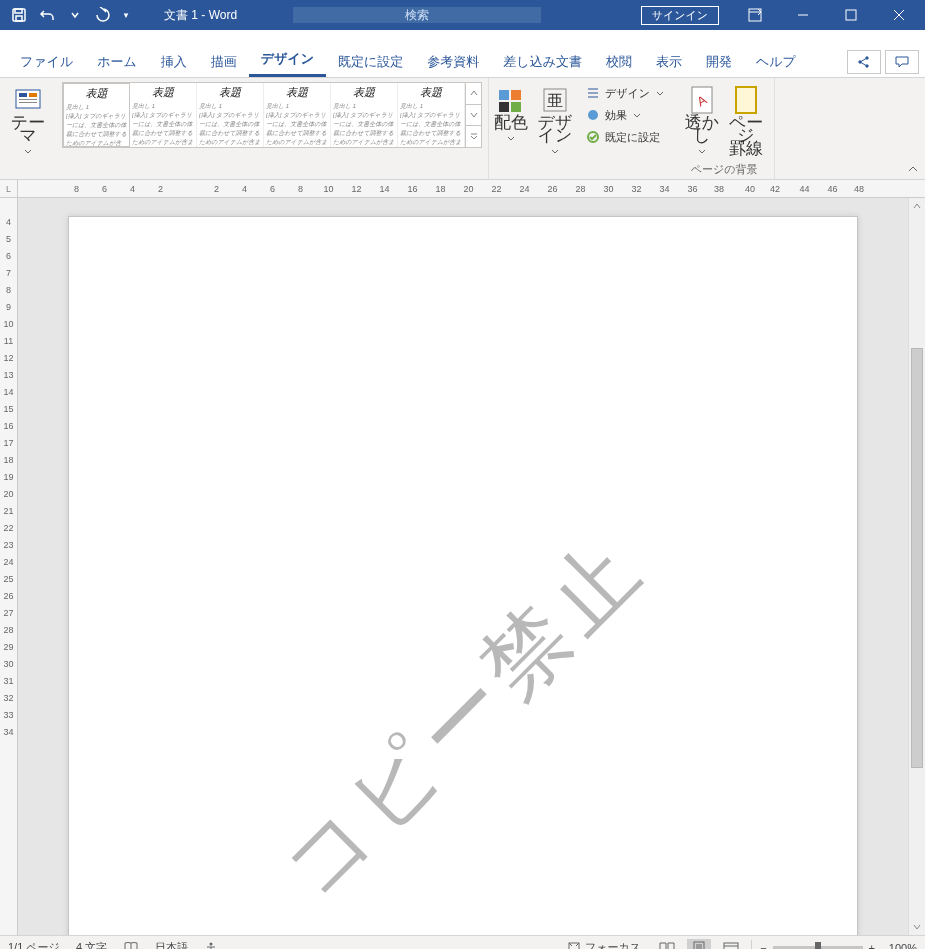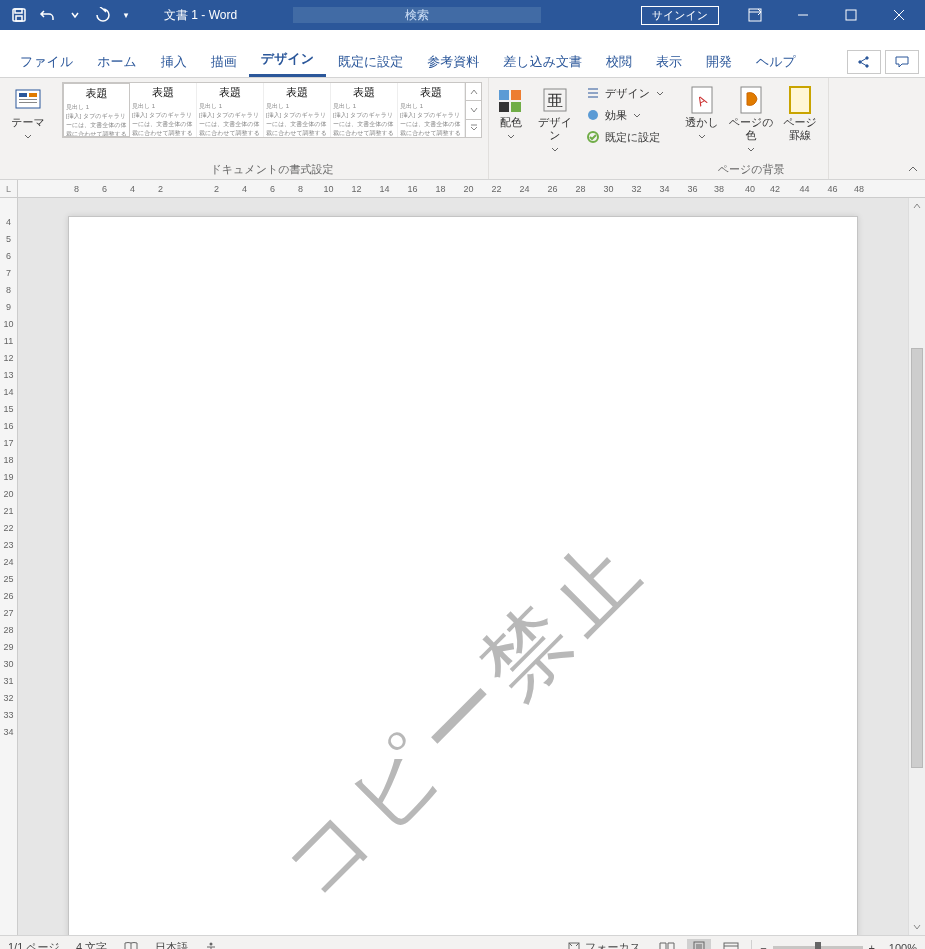--- a/index.html
+++ b/index.html
@@ -23,25 +23,25 @@
   .tab-right { margin-left:auto; display:flex; padding-right:6px; gap:4px; }
   .tab-right-btn { width:34px; height:24px; border:1px solid #c9c9c9; display:flex; align-items:center; justify-content:center; cursor:pointer; margin-bottom:3px; }
   .tab-right-btn svg { stroke:#2b579a; fill:none; }
 
   .ribbon { height:102px; background:#f3f2f1; display:flex; border-bottom:1px solid #d4d4d4; position:relative; }
   .rgroup { display:flex; flex-direction:column; border-right:1px solid #e1dfdd; padding:4px 6px 0; }
   .rgroup-body { flex:1; display:flex; align-items:flex-start; }
   .rgroup-label { text-align:center; font-size:11px; color:#666; height:18px; line-height:16px; }
   .big-btn { display:flex; flex-direction:column; align-items:center; width:44px; padding:2px; cursor:pointer; }
   .big-btn .ico { width:32px; height:32px; display:flex; align-items:center; justify-content:center; }
-  .big-btn .lbl { font-size:11px; text-align:center; line-height:13px; color:#333; }
+  .big-btn .lbl { font-size:17px; text-align:center; line-height:13px; color:#333; }
   .small-btn { display:flex; align-items:center; gap:4px; font-size:11px; padding:2px 4px; cursor:pointer; height:22px; }
   .small-btn .ci { width:16px; height:16px; display:flex; align-items:center; justify-content:center; }
 
-  .gallery { width:420px; height:56px; border:1px solid #c8c6c4; background:#fff; display:flex; }
+  .gallery { width:420px; height:66px; border:1px solid #c8c6c4; background:#fff; display:flex;font-style:italic; }
   .gal-items { flex:1; display:flex; overflow:hidden; }
   .gal-item { width:70px; border-right:1px solid #eee; padding:2px; font-size:6px; color:#888; cursor:pointer; overflow:hidden; }
   .gal-item.first { border:1px solid #c8c6c4; }
   .gal-item .gt { font-size:11px; color:#111; text-align:center; margin-bottom:2px; }
   .gal-spin { width:16px; display:flex; flex-direction:column; }
   .gal-spin div { flex:1; border-left:1px solid #c8c6c4; border-bottom:1px solid #c8c6c4; display:flex; align-items:center; justify-content:center; cursor:pointer; }
   .gal-spin div:last-child { border-bottom:none; }
 
   .collapse { position:absolute; right:6px; bottom:2px; cursor:pointer; }
 
@@ -231,21 +231,20 @@
               </svg>
             </div>
           <div>
               <svg width="8" height="8" viewBox="0 0 8 8">
                 <path d="M1 1 H7 M1 3 L4 6 L7 3" stroke="#888" fill="none"></path>
               </svg>
             </div>
         </div>
       </div>
     </div>
-    <div class="rgroup-label">ドキュメントの書式設定</div>
   </div>
 
   <div class="rgroup" style="border-right:none;border-left:none;padding-left:0;">
     <div class="rgroup-body">
       <div class="big-btn">
         <div class="ico">
             <svg width="28" height="28" viewBox="0 0 28 28">
               <rect x="2" y="4" width="10" height="10" fill="#5b9bd5"></rect>
               <rect x="14" y="4" width="10" height="10" fill="#ed7d31"></rect>
               <rect x="2" y="16" width="10" height="10" fill="#333"></rect>
@@ -307,31 +306,20 @@
   <div class="rgroup">
     <div class="rgroup-body">
       <div class="big-btn">
         <div class="ico">
             <svg width="28" height="30" viewBox="0 0 28 30">
               <rect x="4" y="2" width="20" height="26" fill="#fff" stroke="#888"></rect>
               <text x="14" y="20" font-size="13" text-anchor="middle" fill="#c33" transform="rotate(-30 14 16)">A</text>
             </svg>
           </div>
         <div class="lbl"><span>透かし</span><br><svg width="8" height="5" viewBox="0 0 8 5">
-              <path d="M1 1 L4 4 L7 1" stroke="#666" fill="none"></path>
-            </svg></div>
-      </div>
-      <div class="big-btn" style="width:54px">
-        <div class="ico">
-            <svg width="28" height="30" viewBox="0 0 28 30">
-              <rect x="4" y="2" width="20" height="26" fill="#fff" stroke="#888"></rect>
-              <path d="M10 8 Q18 6 20 14 Q18 22 10 20 Z" fill="#e07b00" stroke="#c60"></path>
-            </svg>
-          </div>
-        <div class="lbl"><span>ページの色</span><br><svg width="8" height="5" viewBox="0 0 8 5">
               <path d="M1 1 L4 4 L7 1" stroke="#666" fill="none"></path>
             </svg></div>
       </div>
       <div class="big-btn">
         <div class="ico">
             <svg width="28" height="30" viewBox="0 0 28 30">
               <rect x="4" y="2" width="20" height="26" fill="#fff7d6" stroke="#c9a400" stroke-width="2"></rect>
             </svg>
           </div>
         <div class="lbl" style="white-space:pre-line">ページ

